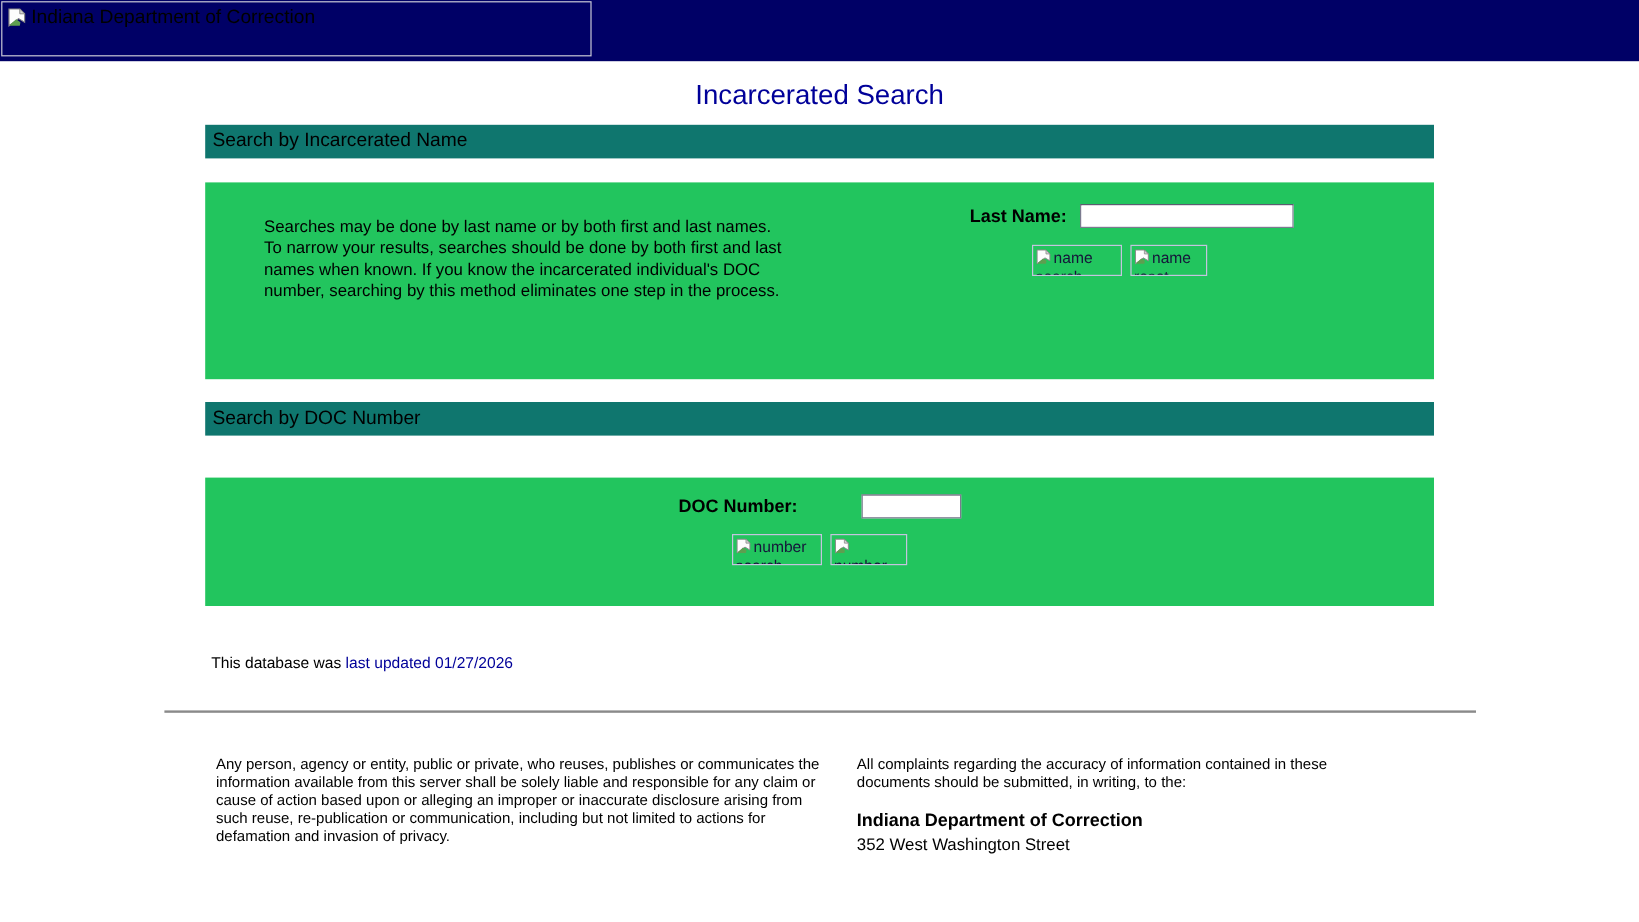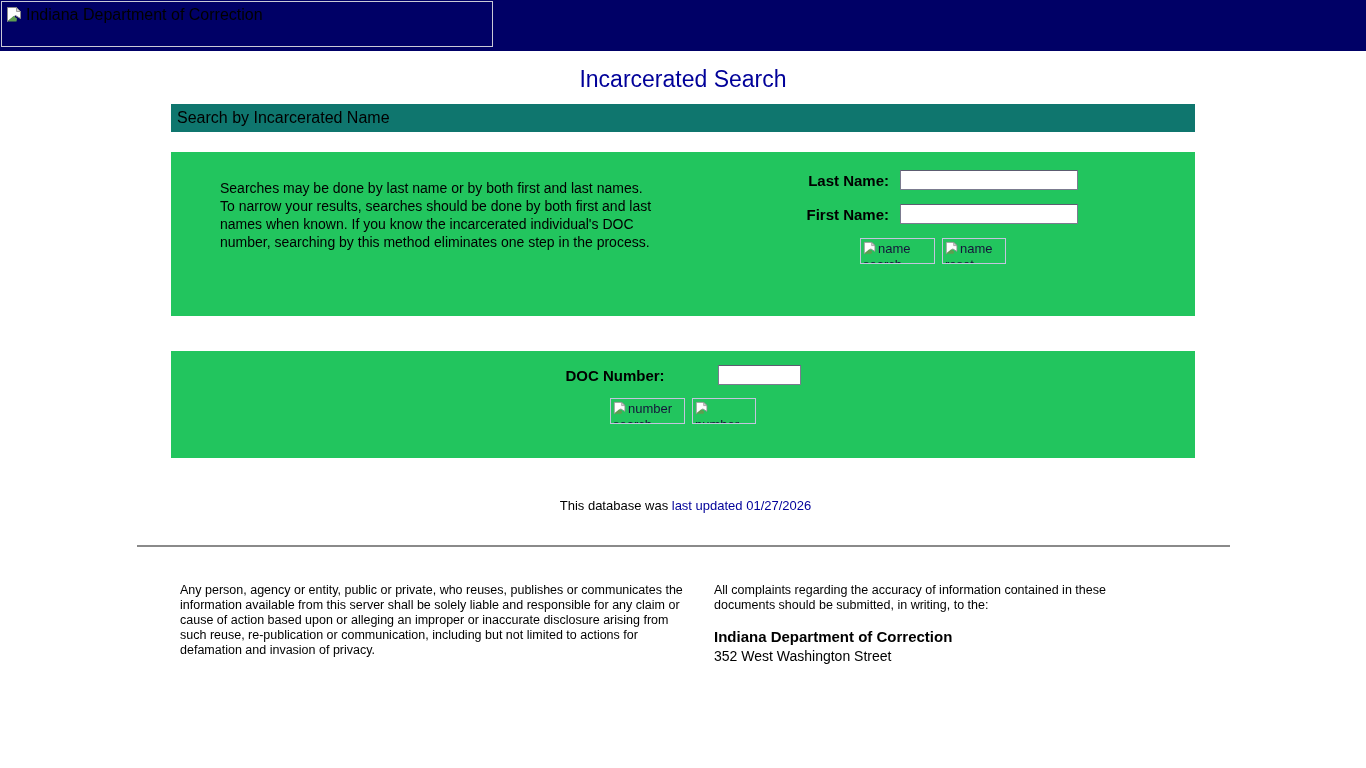--- a/index.html
+++ b/index.html
@@ -140,21 +140,20 @@
     gap: 42px;
   }
   .panel-doc .button-row { margin-top: 13px; }
 
   
   .update-line {
     margin: 40px 0 0 5px;
     font-size: 13px;
     color: #000;
     height: 16px;
-    text-align: center;
   }
   .update-line a {
     color: #000099;
     text-decoration: none;
     cursor: pointer;
   }
 
   
   hr.divider {
     margin: 31px auto 0 auto;
@@ -208,24 +207,20 @@
   <div class="page-title">Incarcerated Search</div>
 
   <div class="section-bar">Search by Incarcerated Name</div>
 
   <div class="panel panel-name">
     <div class="desc">Searches may be done by last name or by both first and last names.  To narrow your results, searches should be done by both first and last names when known. If you know the incarcerated individual's DOC number, searching by this method eliminates one step in the process.</div>
 
     <div class="name-form">
       <div class="form-row">
         <span class="field-label">Last Name:</span>
-        <input type="text" value="" style="">
-      </div>
-      <div class="form-row">
-        <span class="field-label">First Name:</span>
         <input type="text" value="" style="">
       </div>
       <div class="button-row">
         <button class="img-btn">
           <svg class="mini-icon" width="14" height="15" viewBox="0 0 17 18" aria-hidden="true">
             <path d="M1.5 1.5 h9 l4 4 v7 l-5 -3 -8 6 z" fill="#fdfdfd" stroke="#8a8a8a" stroke-width="1"></path>
             <path d="M10.5 1.5 l4 4 h-4 z" fill="#d3d3d3" stroke="#8a8a8a" stroke-width="0.8"></path>
             <path d="M2.5 14.5 l5 -4.5 3.5 2.5 -0.5 3 h-8 z" fill="#5f9e50"></path>
           </svg><span>name search</span>
         </button>
@@ -233,20 +228,21 @@
           <svg class="mini-icon" width="14" height="15" viewBox="0 0 17 18" aria-hidden="true">
             <path d="M1.5 1.5 h9 l4 4 v7 l-5 -3 -8 6 z" fill="#fdfdfd" stroke="#8a8a8a" stroke-width="1"></path>
             <path d="M10.5 1.5 l4 4 h-4 z" fill="#d3d3d3" stroke="#8a8a8a" stroke-width="0.8"></path>
             <path d="M2.5 14.5 l5 -4.5 3.5 2.5 -0.5 3 h-8 z" fill="#5f9e50"></path>
           </svg><span>name reset</span>
         </button>
       </div>
     </div>
   </div>
 
+  <div class="section-bar second">Search by DOC Number</div>
 
   <div class="panel panel-doc">
     <div class="doc-row">
       <span class="field-label">DOC Number:</span>
       <input type="text" class="doc-input" value="" style="">
     </div>
     <div class="button-row">
       <button class="img-btn">
         <svg class="mini-icon" width="14" height="15" viewBox="0 0 17 18" aria-hidden="true">
           <path d="M1.5 1.5 h9 l4 4 v7 l-5 -3 -8 6 z" fill="#fdfdfd" stroke="#8a8a8a" stroke-width="1"></path>

